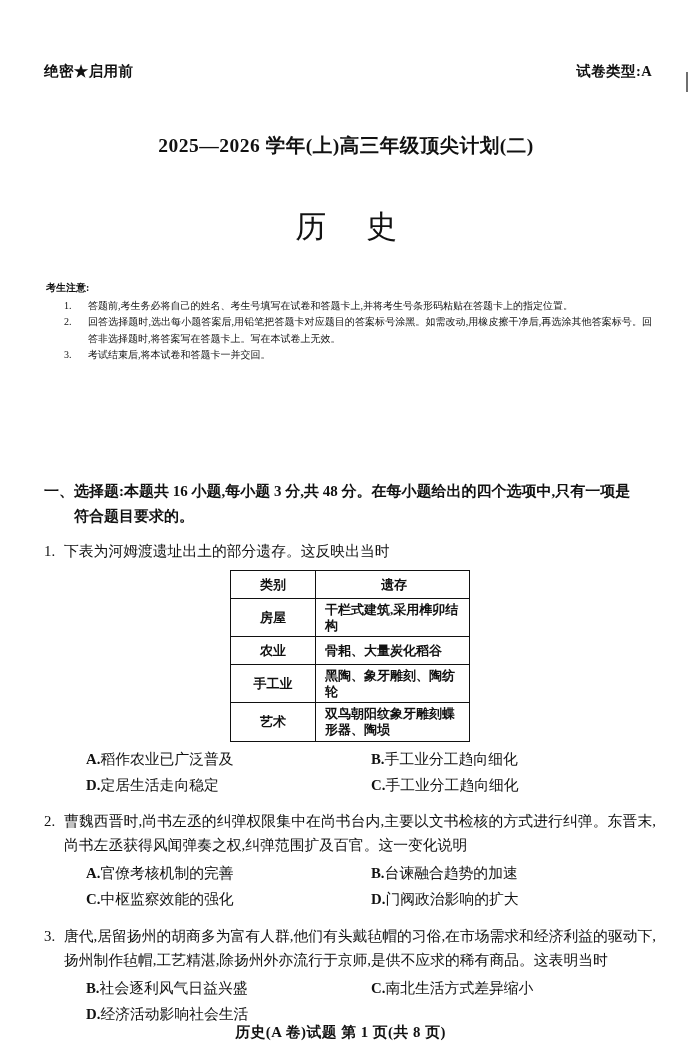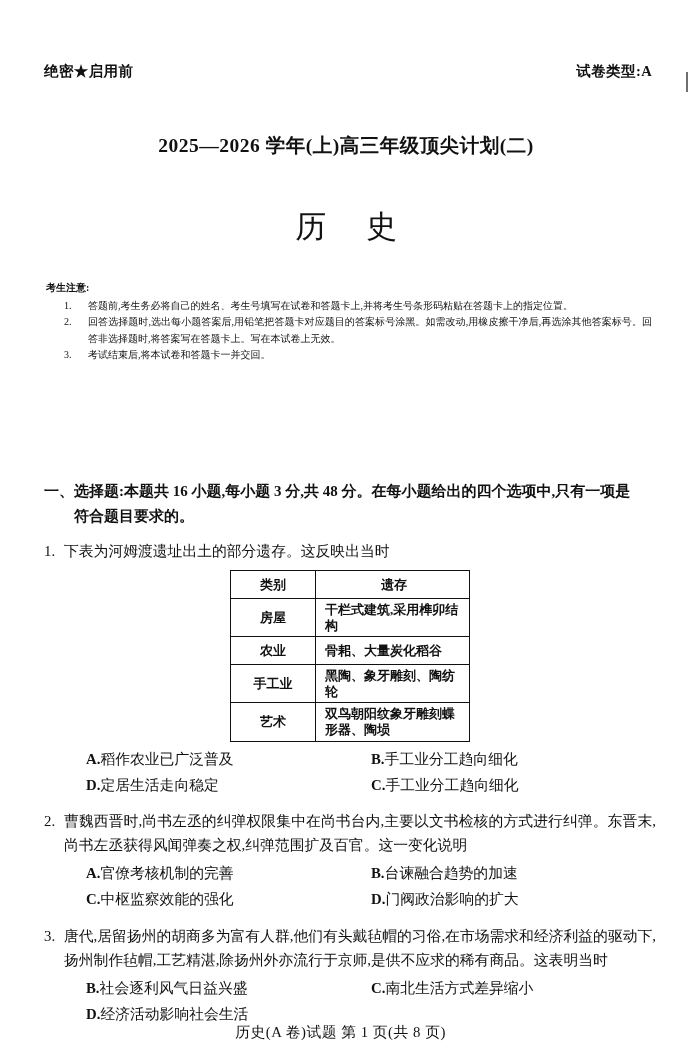--- a/index.html
+++ b/index.html
@@ -196,21 +196,21 @@
   }
 
   
   .footer {
     position: absolute;
     bottom: 14px;
     left: 0;
     right: 11px;
     text-align: center;
     font-size: 14.8px;
-    font-weight: normal;
+    font-weight: bold;
     letter-spacing: 0.5px;
   }
 </style>
 </head>
 <body>
 
 <div class="page">
 
   <div class="top-header">
     <div class="secret">绝密★启用前</div>

